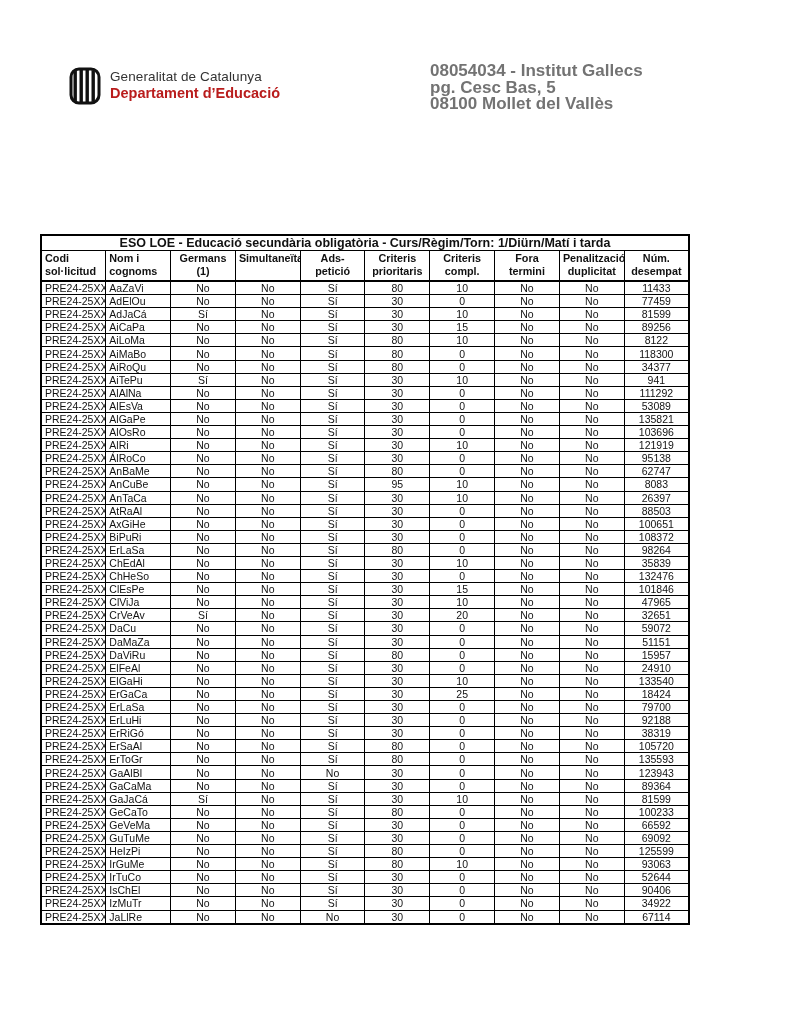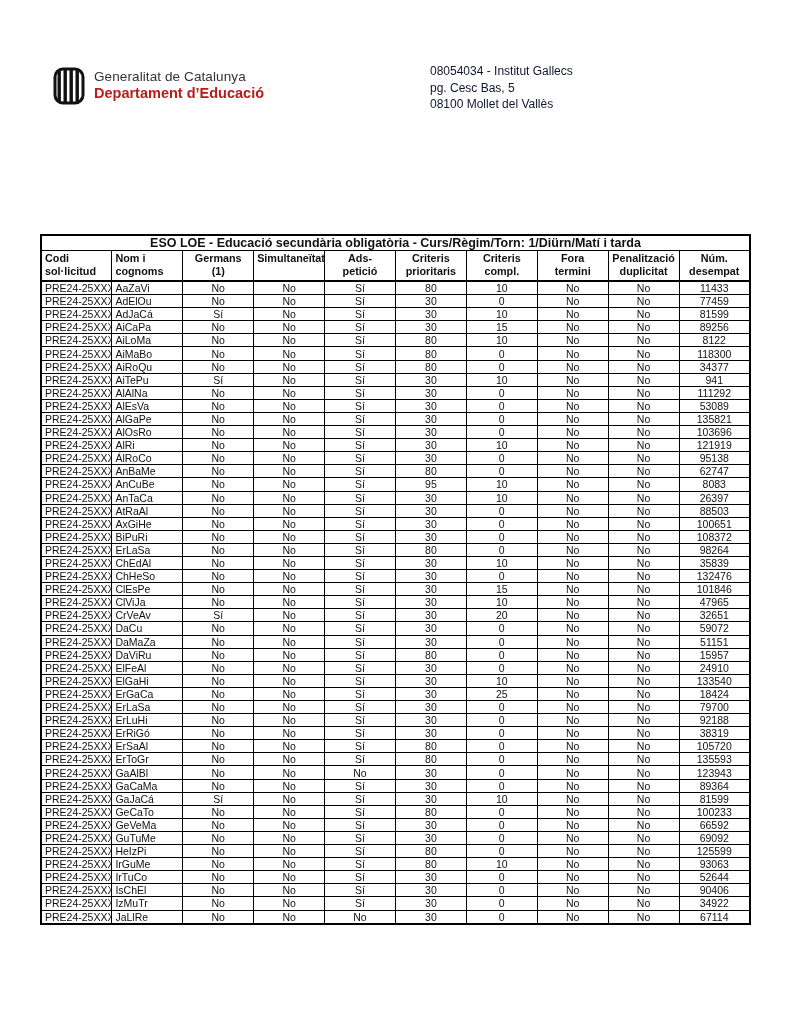--- a/index.html
+++ b/index.html
@@ -6,34 +6,34 @@
   .page{
     position:relative;
     width:791px;height:1024px;
     background:#ffffff;
     font-family:"Liberation Sans","DejaVu Sans",sans-serif;
     color:#1a1a1a;
     margin:0 auto;
     overflow:hidden;
   }
   
-  .logo-block{position:absolute;left:52px;top:66px;display:flex;align-items:flex-start;gap:8px;}
+  .logo-block{position:absolute;left:68px;top:66px;display:flex;align-items:flex-start;gap:8px;}
   .logo-glyph{width:34px;height:40px;flex:0 0 auto;}
   .logo-text{padding-top:3px;line-height:16px;font-size:13.5px;color:#333;}
   .logo-text .org{font-weight:400;letter-spacing:.1px;}
   .logo-text .dept{font-weight:700;font-size:14.5px;color:#b91c1c;}
-  .center-block{position:absolute;left:430px;top:63px;font-size:12px;line-height:16.5px;color:#0f172a;}
+  .center-block{position:absolute;left:430px;top:63px;font-size:17px;line-height:16.5px;color:#737373;font-weight:bold;}
   
   .doc-titles{position:absolute;left:45px;top:129px;width:706px;color:#111;}
   .doc-titles .year{font-weight:700;font-size:15px;line-height:19px;}
   .doc-titles .subtitle{font-weight:700;font-size:15px;line-height:19px;margin-top:0;}
   
   table.llista{
     position:absolute;left:40px;top:234px;
-    width:711px;
+    width:650px;
     border-collapse:collapse;
     table-layout:fixed;
     font-size:10.5px;
     color:#111;
     padding-left:48px;
   }
   table.llista th, table.llista td{
     border:1px solid #000;
     padding:0 3px;
     overflow:hidden;
@@ -49,21 +49,21 @@
     font-size:10.8px;font-weight:700;
     vertical-align:top;text-align:center;
     white-space:pre-line;line-height:13px;
     padding-top:1px;padding-bottom:2px;
     border-bottom:2px solid #000;
   }
   tr.colhead th.c0, tr.colhead th.c1{text-align:left;}
   tbody td{height:12.1px;line-height:12px;text-align:center;}
   tbody td.c0, tbody td.c1{text-align:left;}
   
-  .c0{width:18.5%;border-radius:7px;} .c1{width:10.6%;} .c2{width:9.4%;} .c3{width:10.6%;margin-left:31px;}
+  .c0{width:18.5%;} .c1{width:10.6%;} .c2{width:9.4%;} .c3{width:10.6%;margin-left:31px;}
   .c4{width:7.5%;}  .c5{width:9.0%;}  .c6{width:7.5%;} .c7{width:7.0%;}
   .c8{width:9.4%;}  .c9{width:10.5%;}
 </style>
 </head>
 <body>
 
 <div class="page">
 
   <div class="logo-block">
     <svg class="logo-glyph" viewBox="0 0 34 40" xmlns="http://www.w3.org/2000/svg" aria-hidden="true">

